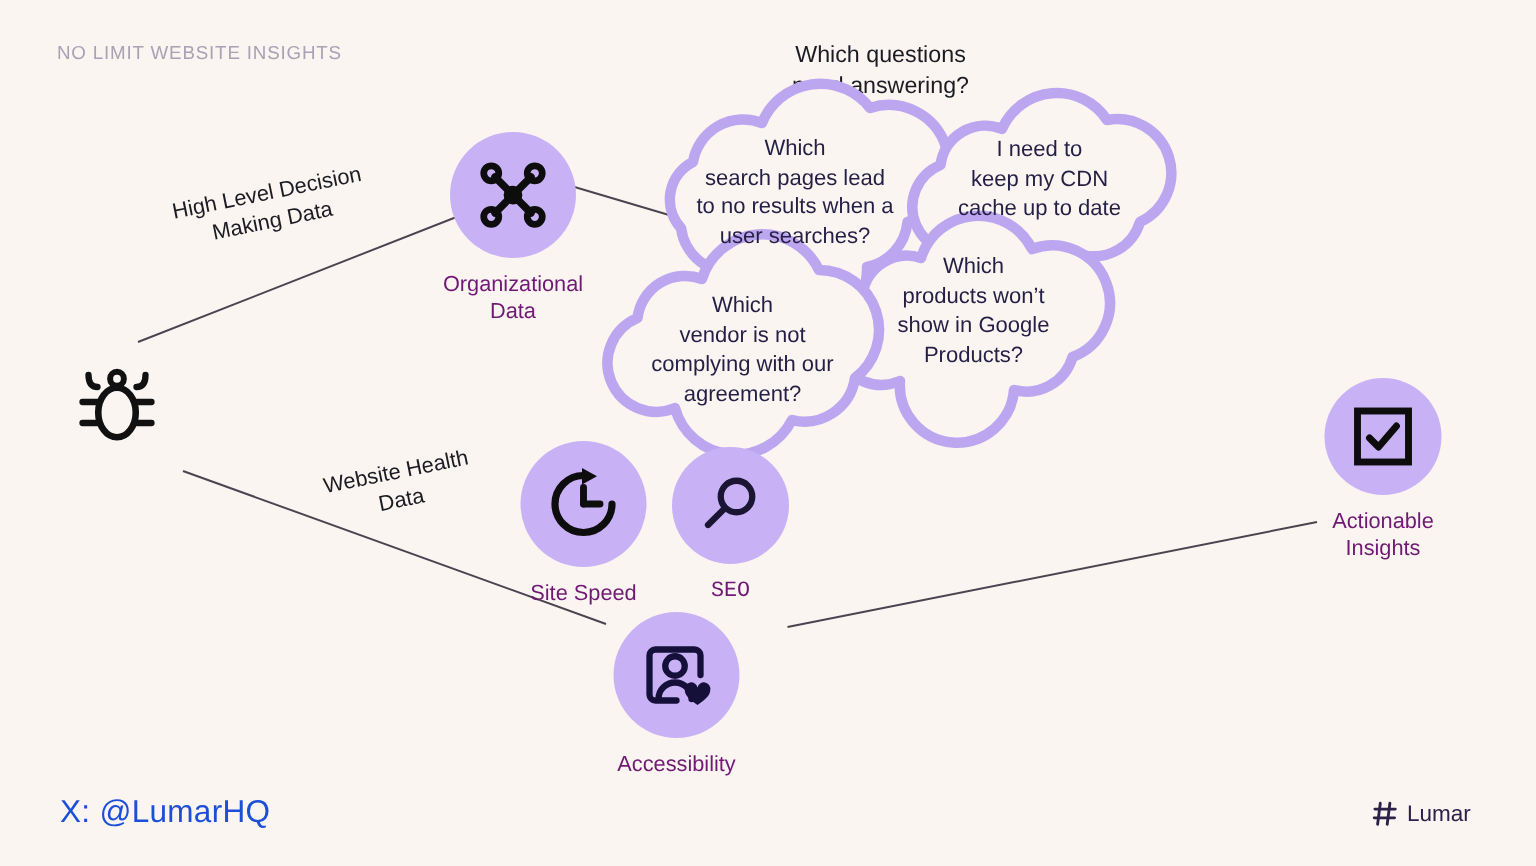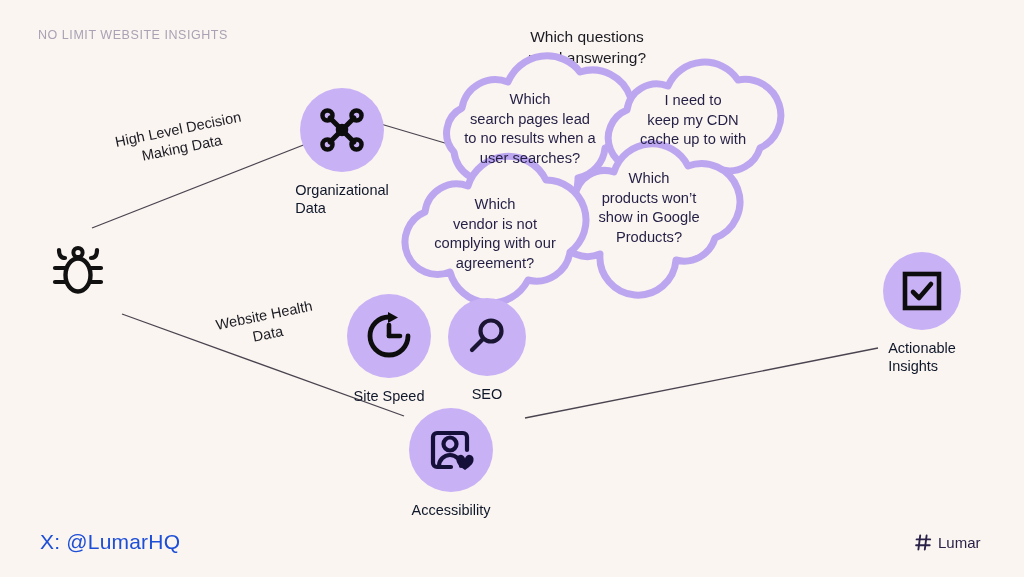--- a/index.html
+++ b/index.html
@@ -44,22 +44,22 @@
   svg.layer.clouds{z-index:2;}
 
   
   .node{position:absolute;z-index:4;display:flex;flex-direction:column;align-items:center;}
   .disc{
     border-radius:50%;
     background:#c9b1f6;
     display:flex;align-items:center;justify-content:center;
   }
   .node-label{
-    margin-top:9px;text-align:left;
-    font-size:14.5px;line-height:18px;color:#0f172a;white-space:pre-line;
+    margin-top:9px;text-align:center;
+    font-size:14.5px;line-height:18px;color:#701a75;white-space:pre-line;
   }
 
   
   .bubble-text{
     position:absolute;z-index:3;
     text-align:center;color:#241f45;
     font-size:14.7px;line-height:19.5px;
   }
 
   
@@ -144,21 +144,21 @@
 
   <div class="abs" id="questions-title" style="white-space:pre-line">Which questions
 need answering?</div>
 
   <div class="bubble-text" style="left: 450px; top: 90px; width: 160px; white-space: pre-line;">Which
 search pages lead
 to no results when a
 user searches?</div>
   <div class="bubble-text" style="left: 622px; top: 91px; width: 142px; white-space: pre-line;">I need to
 keep my CDN
-cache up to with</div>
+cache up to date</div>
   <div class="bubble-text" style="left: 578px; top: 169px; width: 142px; white-space: pre-line;">Which
 products won’t
 show in Google
 Products?</div>
   <div class="bubble-text" style="left: 414px; top: 195px; width: 162px; white-space: pre-line;">Which
 vendor is not
 complying with our
 agreement?</div>
 
   <div class="edge-label" id="label-high-level" style="white-space: pre-line;">High Level Decision
@@ -212,21 +212,21 @@
       <svg width="50" height="50" viewBox="0 0 50 50">
         <path d="M25 6 A19 19 0 1 0 44 25" fill="none" stroke="#0d0d0d" stroke-width="4.8" stroke-linecap="round"></path>
         <polygon points="24,1 24,12 34,6.5" fill="#0d0d0d"></polygon>
         <line x1="25" y1="25" x2="25" y2="14" stroke="#0d0d0d" stroke-width="4.6" stroke-linecap="round"></line>
         <line x1="25" y1="25" x2="36" y2="25" stroke="#0d0d0d" stroke-width="4.6" stroke-linecap="round"></line>
       </svg>
     </div>
     <div class="node-label">Site Speed</div>
   </div>
 
-  <div class="node" style="left:448px;top:298px;width:78px;">
+  <div class="node" style="left:448px;top:298px;width:78px;font-family:Liberation Mono, monospace;">
     <div class="disc" style="width:78px;height:78px;">
       <svg width="44" height="44" viewBox="0 0 44 44">
         <circle cx="26" cy="16" r="10.5" fill="none" stroke="#1a1533" stroke-width="4.2"></circle>
         <line x1="18" y1="24" x2="7" y2="35" stroke="#1a1533" stroke-width="4.2" stroke-linecap="round"></line>
       </svg>
     </div>
     <div class="node-label">SEO</div>
   </div>
 
   <div class="node" style="left:396px;top:408px;width:110px;">

